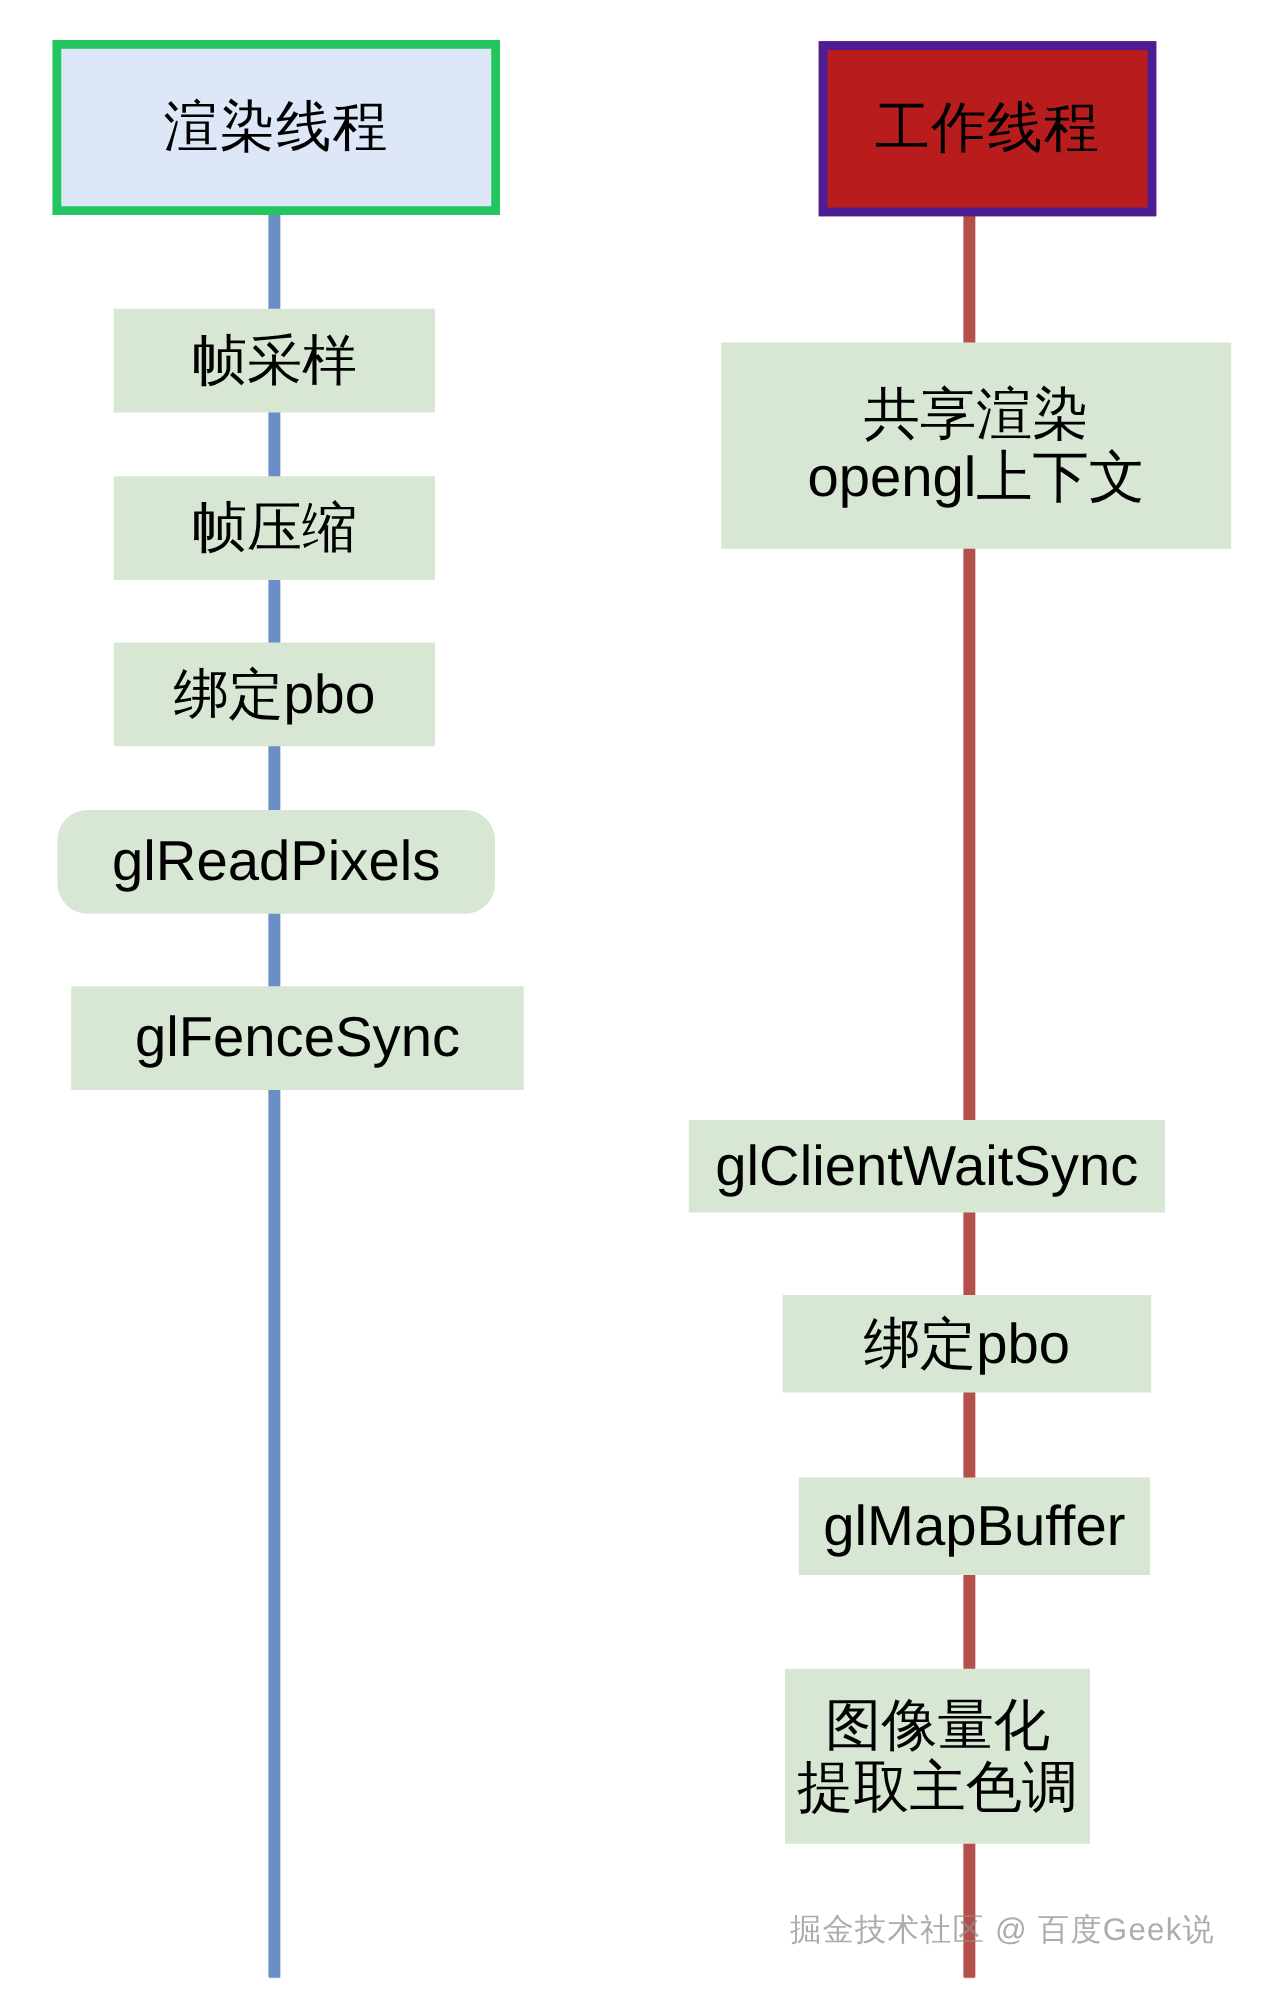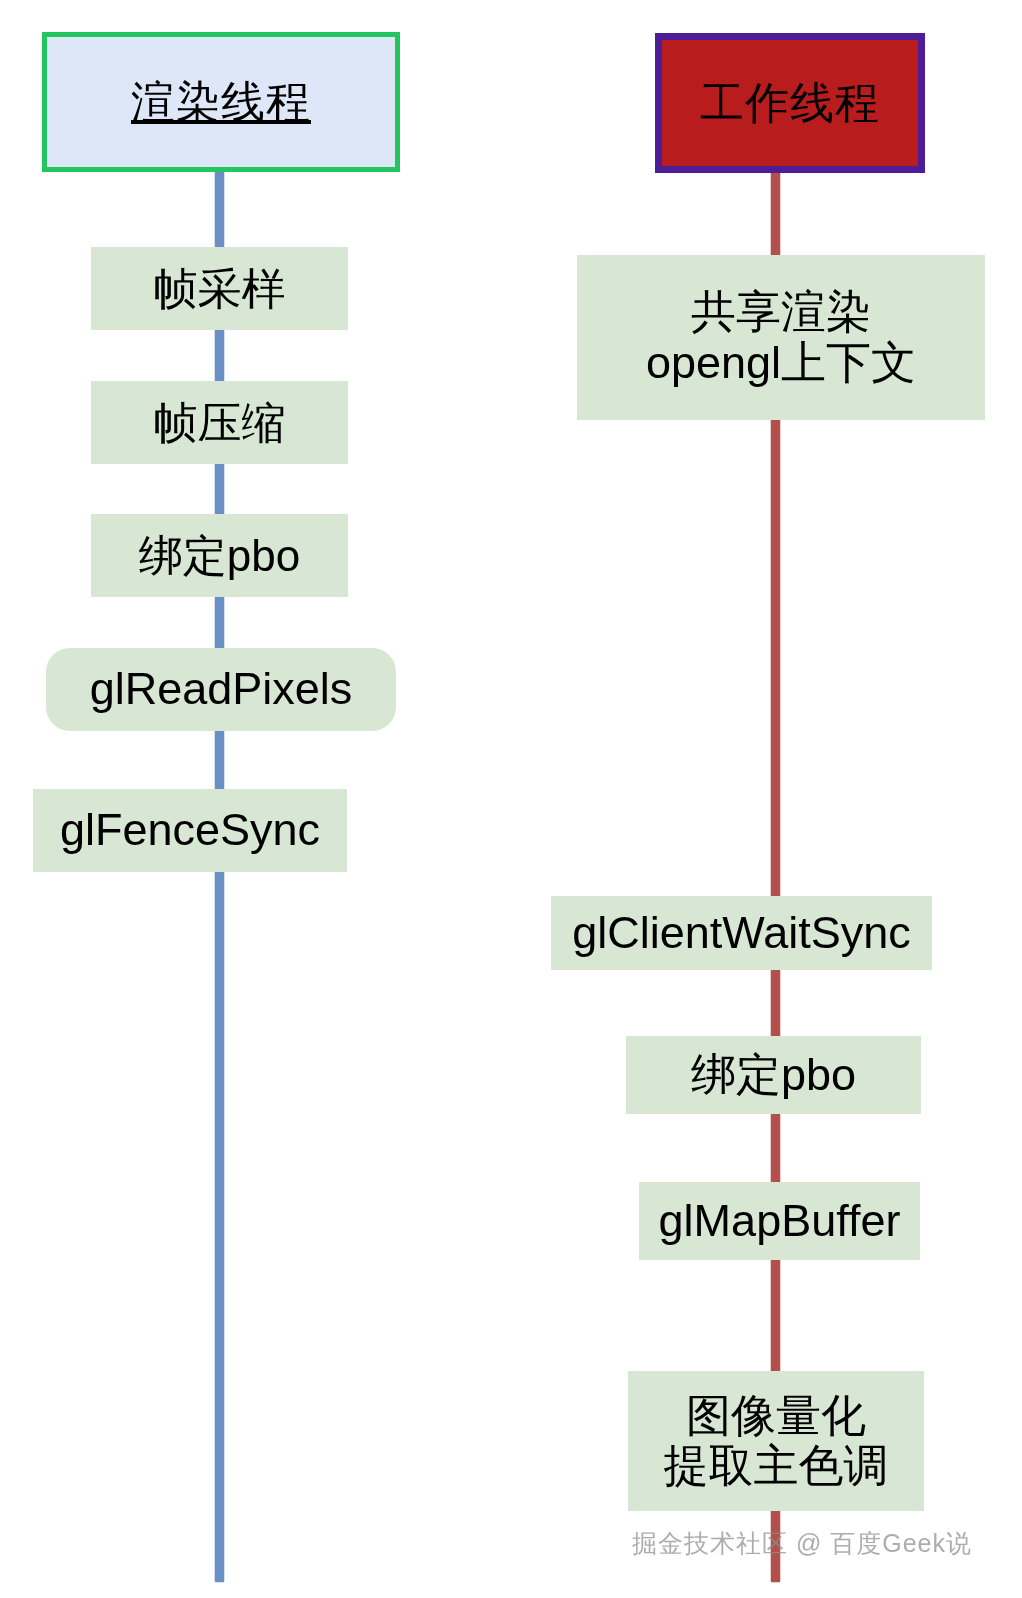--- a/index.html
+++ b/index.html
@@ -44,22 +44,21 @@
   }
   .header-box .hdr-label {
     font-size: 44px;
     color: #000000;
     line-height: 1;
     letter-spacing: 1px;
     font-weight: 400;
   }
   .header-box.render-hdr {
     background: #dde7f7;
-    border: 5px solid #22c55e;
-    text-decoration: underline;
+    border: 7px solid #22c55e;
   }
   .header-box.worker-hdr {
     background: #b91c1c;
     border: 7px solid #4c1d95;
   }
 
   
   .step-box {
     position: absolute;
     background: #d7e7d3;
@@ -111,45 +110,45 @@
   </div>
 
   <div class="step-box" style="left:91px; top:514px; width:257px; height:83px;">
     <span class="step-label" style="font-size:44px;">绑定pbo</span>
   </div>
 
   <div class="step-box" style="left:46px; top:648px; width:350px; height:83px;border-radius:24px;">
     <span class="step-label" style="font-size:45px;">glReadPixels</span>
   </div>
 
-  <div class="step-box" style="left:33px; top:789px; width:314px; height:83px;">
+  <div class="step-box" style="left:57px; top:789px; width:362px; height:83px;">
     <span class="step-label" style="font-size:45px;">glFenceSync</span>
   </div>
 
   <div class="header-box worker-hdr" style="left:655px; top:33px; width:270px; height:140px;">
     <span class="hdr-label">工作线程</span>
   </div>
 
-  <div class="step-box" style="left:577px; top:255px; width:408px; height:165px;">
+  <div class="step-box" style="left:577px; top:274px; width:408px; height:165px;">
     <span class="step-label" style="font-size:45px;">共享渲染
 opengl上下文</span>
   </div>
 
   <div class="step-box" style="left:551px; top:896px; width:381px; height:74px;">
     <span class="step-label" style="font-size:45px;">glClientWaitSync</span>
   </div>
 
   <div class="step-box" style="left:626px; top:1036px; width:295px; height:78px;">
     <span class="step-label" style="font-size:45px;">绑定pbo</span>
   </div>
 
   <div class="step-box" style="left:639px; top:1182px; width:281px; height:78px;">
     <span class="step-label" style="font-size:45px;">glMapBuffer</span>
   </div>
 
-  <div class="step-box" style="left:628px; top:1335px; width:296px; height:140px;margin-top:36px;">
+  <div class="step-box" style="left:628px; top:1335px; width:244px; height:140px;">
     <span class="step-label" style="font-size:45px;">图像量化
 提取主色调</span>
   </div>
 
   <div class="watermark" style="left:632px; top:1527px;">掘金技术社区 @ 百度Geek说</div>
 
 </div>
 
 </body></html>

